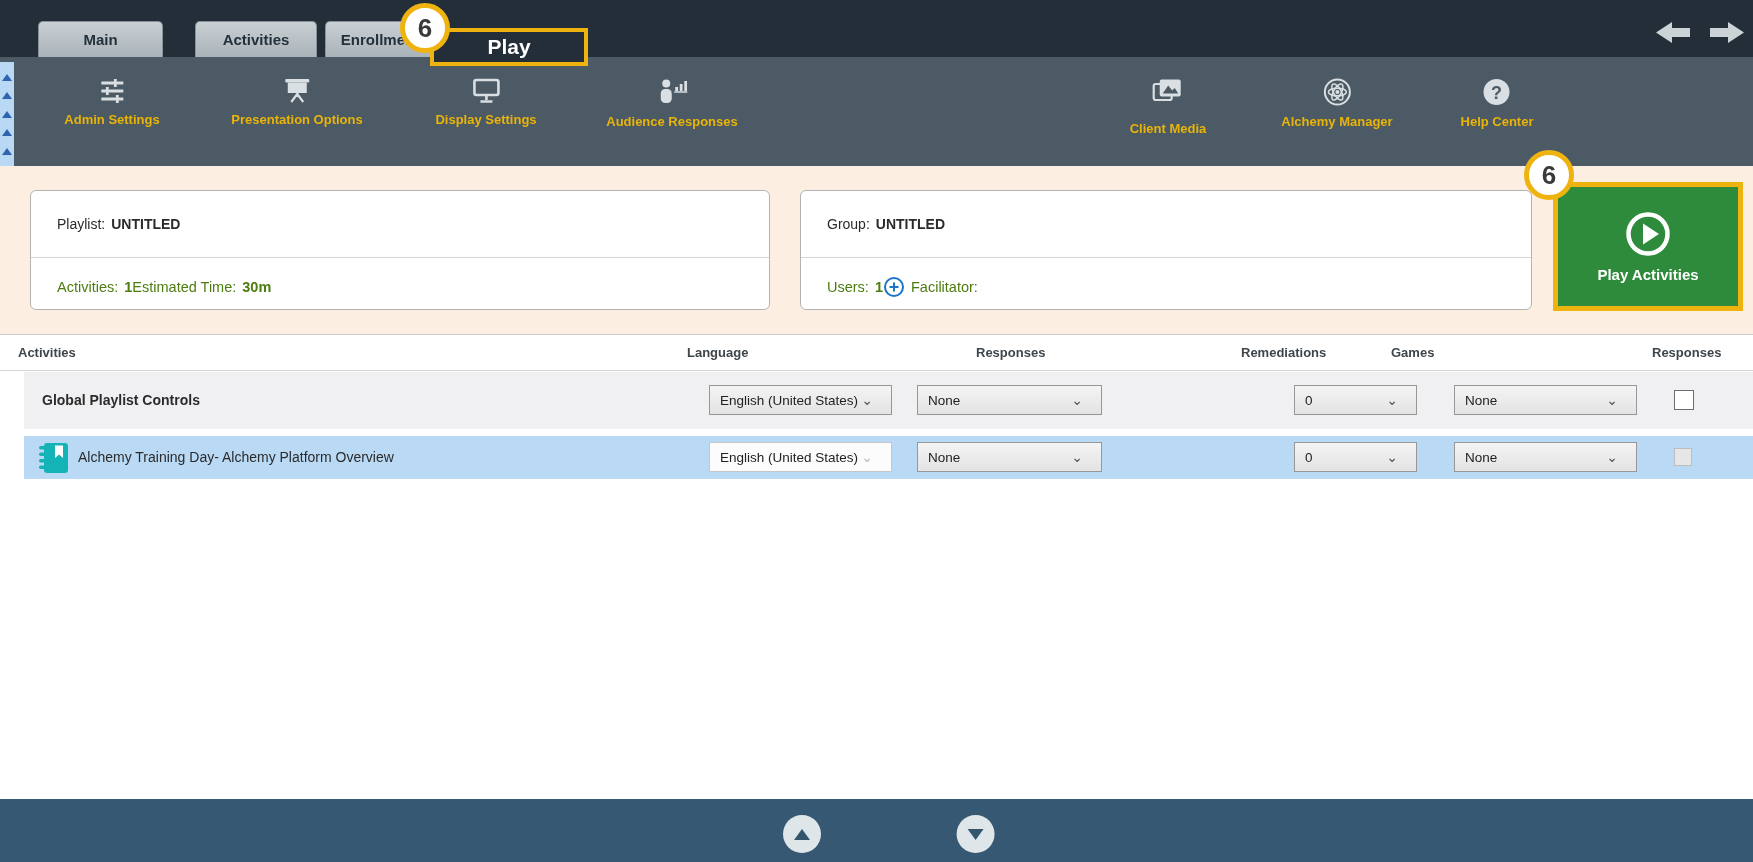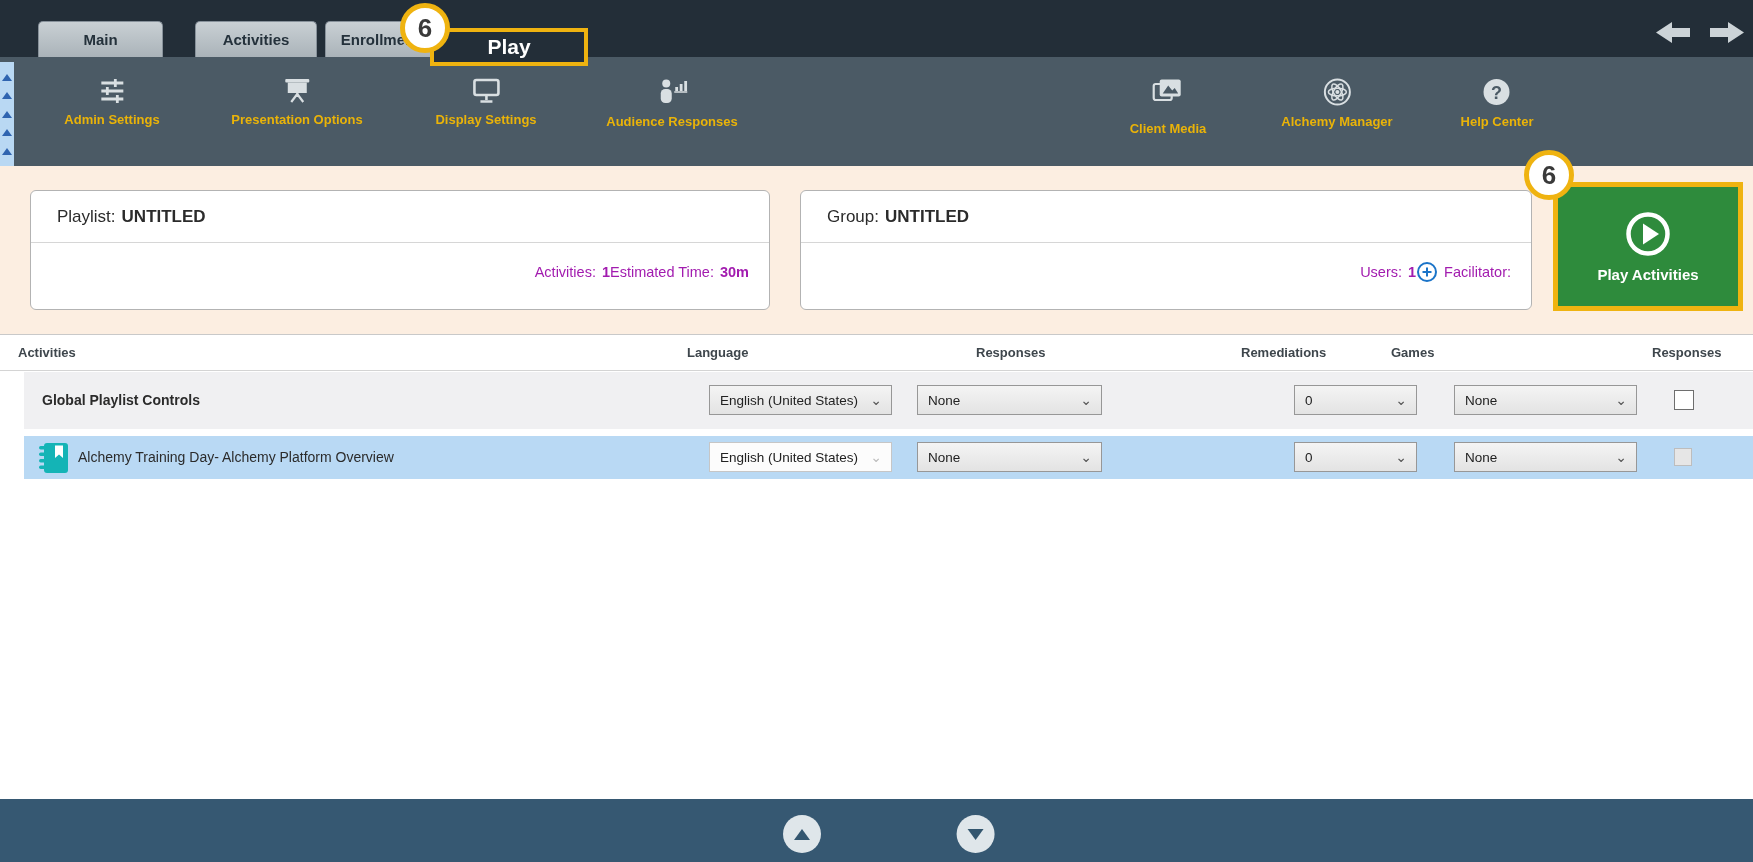--- a/index.html
+++ b/index.html
@@ -33,43 +33,43 @@
   .dock-strip { position:absolute; left:0; top:62px; width:14px; height:104px; background:#b9d8f3;
                 display:flex; flex-direction:column; align-items:center; justify-content:space-evenly; z-index:5; }
   .dock-tri { width:0; height:0; border-left:5px solid transparent; border-right:5px solid transparent;
               border-bottom:7px solid #2f64b0; }
 
   
   .peach { position:absolute; left:0; top:166px; width:1753px; height:168px; background:#fceee1; }
   .card { position:absolute; top:190px; height:120px; background:#ffffff; border:1px solid #b3b3b3; border-radius:6px; }
   .card-playlist { left:30px; width:740px; }
   .card-group { left:800px; width:732px; }
-  .card-top { height:52px; display:flex; align-items:center; padding:0 26px; border-bottom:1px solid #d6d6d6;
-              font-size:17px; color:#2b2b2b; }
-  .card-bottom { height:58px; display:flex; align-items:center; justify-content:flex-end; padding:0 20px;
-                 font-size:14.5px; color:#a21caf; }
+  .card-top { height:67px; display:flex; align-items:center; padding:0 26px; border-bottom:1px solid #d6d6d6;
+              font-size:14px; color:#2b2b2b; }
+  .card-bottom { height:58px; display:flex; align-items:center; justify-content:flex-start; padding:0 26px;
+                 font-size:14.5px; color:#4d7c0f; }
   .bold { font-weight:bold; }
   .lbl { margin-right:6px; }
   .fac-group { display:flex; align-items:center; gap:6px; }
 
   .play-btn { position:absolute; left:1553px; top:182px; width:190px; height:129px; background:#2e8b3c;
               border:5px solid #efb310; display:flex; flex-direction:column; align-items:center;
               justify-content:center; gap:8px; cursor:pointer; z-index:4; }
   .play-btn-label { font-size:15px; font-weight:bold; color:#ffffff; }
 
   
   .thead { position:absolute; left:0; top:334px; width:1753px; height:37px; background:#ffffff;
            border-top:1px solid #c9c9c9; border-bottom:1px solid #d4d4d4; }
   .th { position:absolute; top:0; line-height:36px; font-size:13px; font-weight:bold; color:#3e464c; }
   .row { position:absolute; left:0; width:1753px;margin-left:24px; }
   .row1 { top:372px; height:57px; background:#f0f0f2; }
   .row2 { top:436px; height:43px; background:#b9d9f4; }
   .row-name { position:absolute; font-size:14px; color:#2b2b2b; white-space:nowrap; }
   .select { position:absolute; height:30px; border:1px solid #979797; background:linear-gradient(#f4f4f4,#e3e3e3);
-            display:flex; align-items:center; justify-content:space-between; padding:0 9px 0 10px;
+            display:flex; align-items:center; justify-content:space-between; padding:0 18px 0 10px;
             font-size:13.5px; color:#222222; cursor:pointer; }
   .select .chev { color:#555; font-size:14px; line-height:10px; }
   .select.disabled { background:#fcfcfc; border-color:#c6c6c6; }
   .select.disabled .chev { color:#bdbdbd; }
   .checkbox { position:absolute; width:20px; height:20px; background:#ffffff; border:1.5px solid #6e6e6e; cursor:pointer; }
   .checkbox.disabled { width:18px; height:18px; background:#e6e6e6; border:1px solid #bdbdbd; }
   .col-lang { left:685px; width:183px; }
   .col-subs { left:893px; width:185px; }
   .col-rem  { left:1270px; width:123px; }
   .col-games{ left:1430px; width:183px; }

